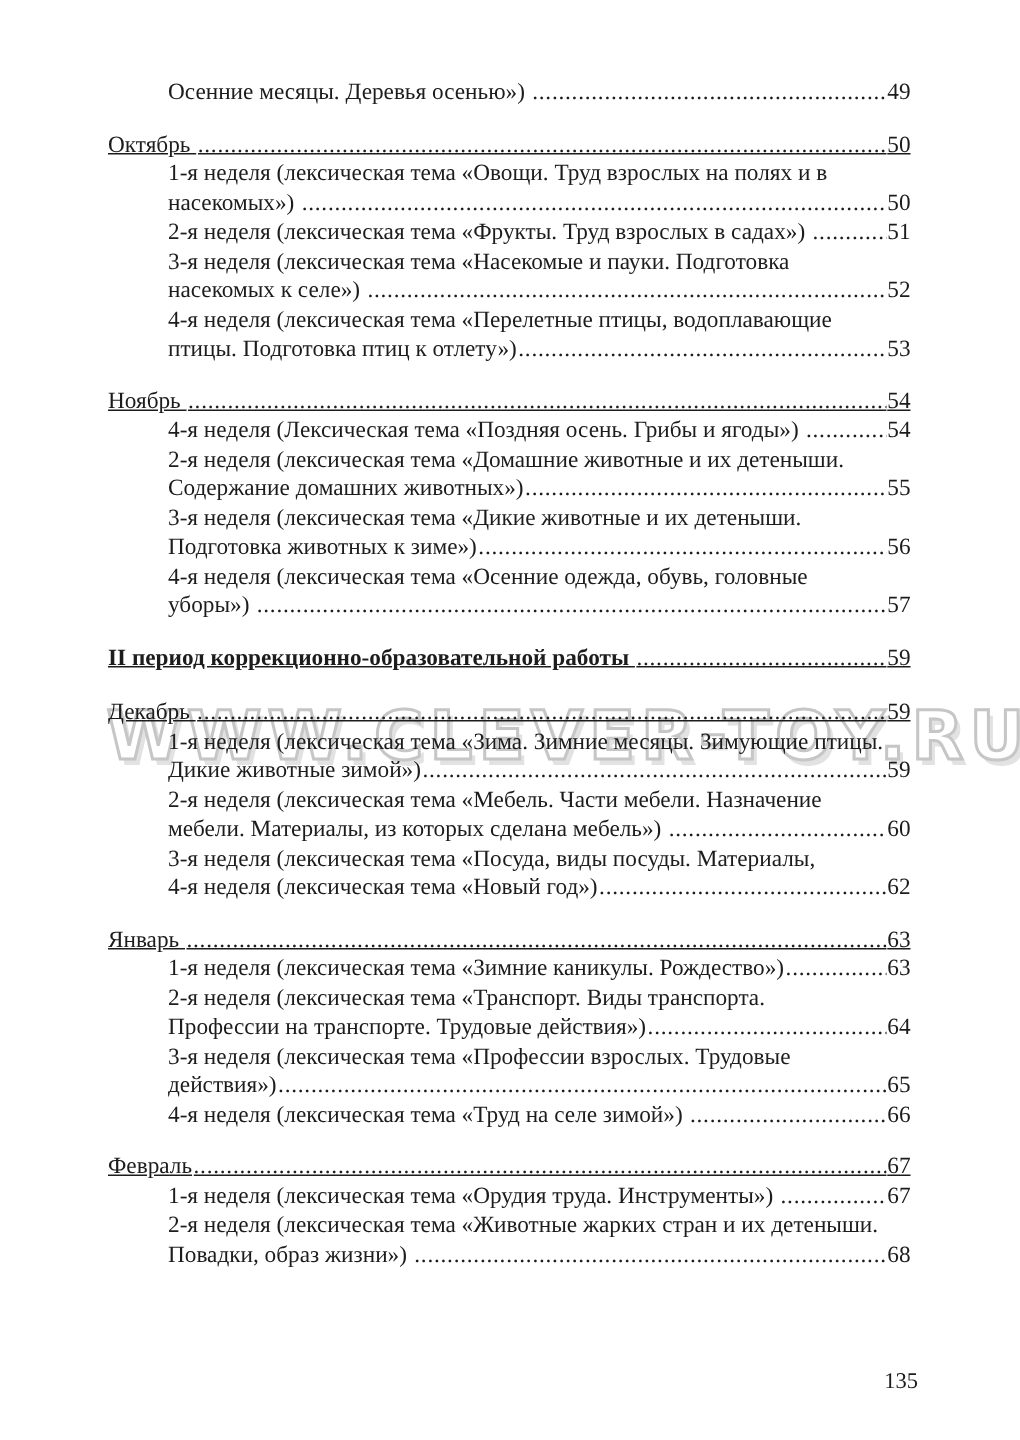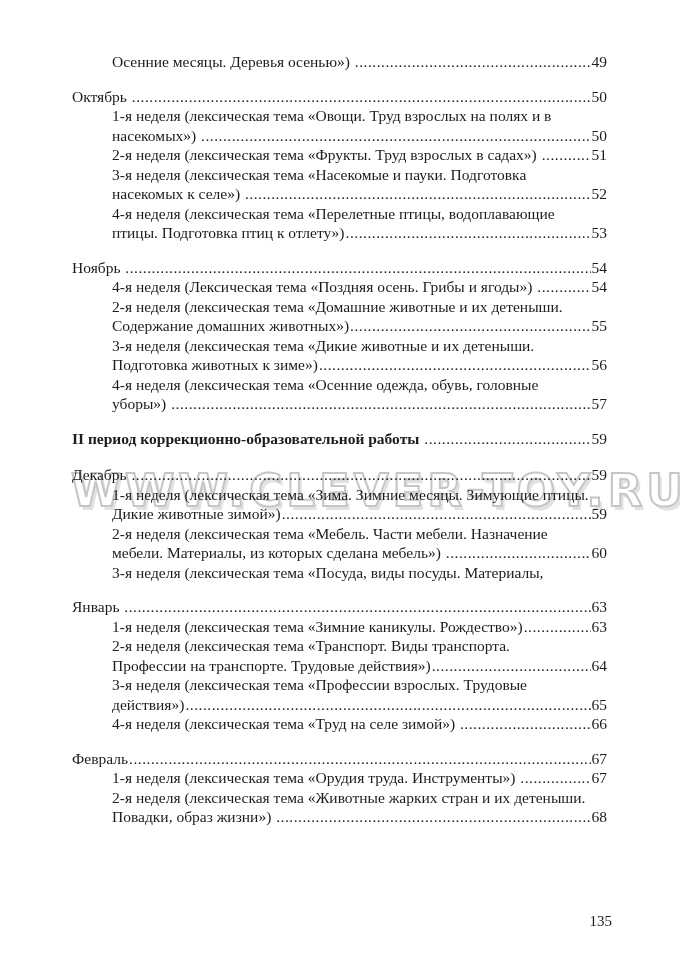--- a/index.html
+++ b/index.html
@@ -14,21 +14,21 @@
     box-sizing: border-box;
   }
   .toc {
     position: relative;
     z-index: 1;
     padding: 52px 73px 0 72px;
     font-size: 15.5px;
     line-height: 19.5px;
   }
   .entry { margin: 0; }
-  .entry.gap { margin-top: 15px; }
+  .entry.gap { margin-top: 15px; text-decoration: underline; }
   .entry.week { padding-left: 40px; }
   .entry.heading { font-weight: bold; margin-bottom: 17px; }
   .entry.heading .pg { font-weight: normal; }
   .line { white-space: nowrap; }
   .line.last { display: flex; align-items: baseline; }
   .txt { flex: none; white-space: pre; }
   .leader {
     flex: 1 1 auto;
     overflow: hidden;
     white-space: nowrap;
@@ -179,20 +179,27 @@
         <div class="line"><span class="txt">2-я неделя (лексическая тема «Мебель. Части мебели. Назначение</span></div>
         <div class="line last">
           <span class="txt">мебели. Материалы, из которых сделана мебель») </span>
           <span class="leader"></span>
           <span class="pg">60</span>
         </div>
       </div>
       <div class="entry week">
         <div class="line"><span class="txt">3-я неделя (лексическая тема «Посуда, виды посуды. Материалы,</span></div>
       </div>
+      <div class="entry week">
+        <div class="line last">
+          <span class="txt">4-я неделя (лексическая тема «Новый год»)</span>
+          <span class="leader"></span>
+          <span class="pg">62</span>
+        </div>
+      </div>
       <div class="entry month gap">
         <div class="line last">
           <span class="txt">Январь </span>
           <span class="leader"></span>
           <span class="pg">63</span>
         </div>
       </div>
       <div class="entry week">
         <div class="line last">
           <span class="txt">1-я неделя (лексическая тема «Зимние каникулы. Рождество»)</span>

